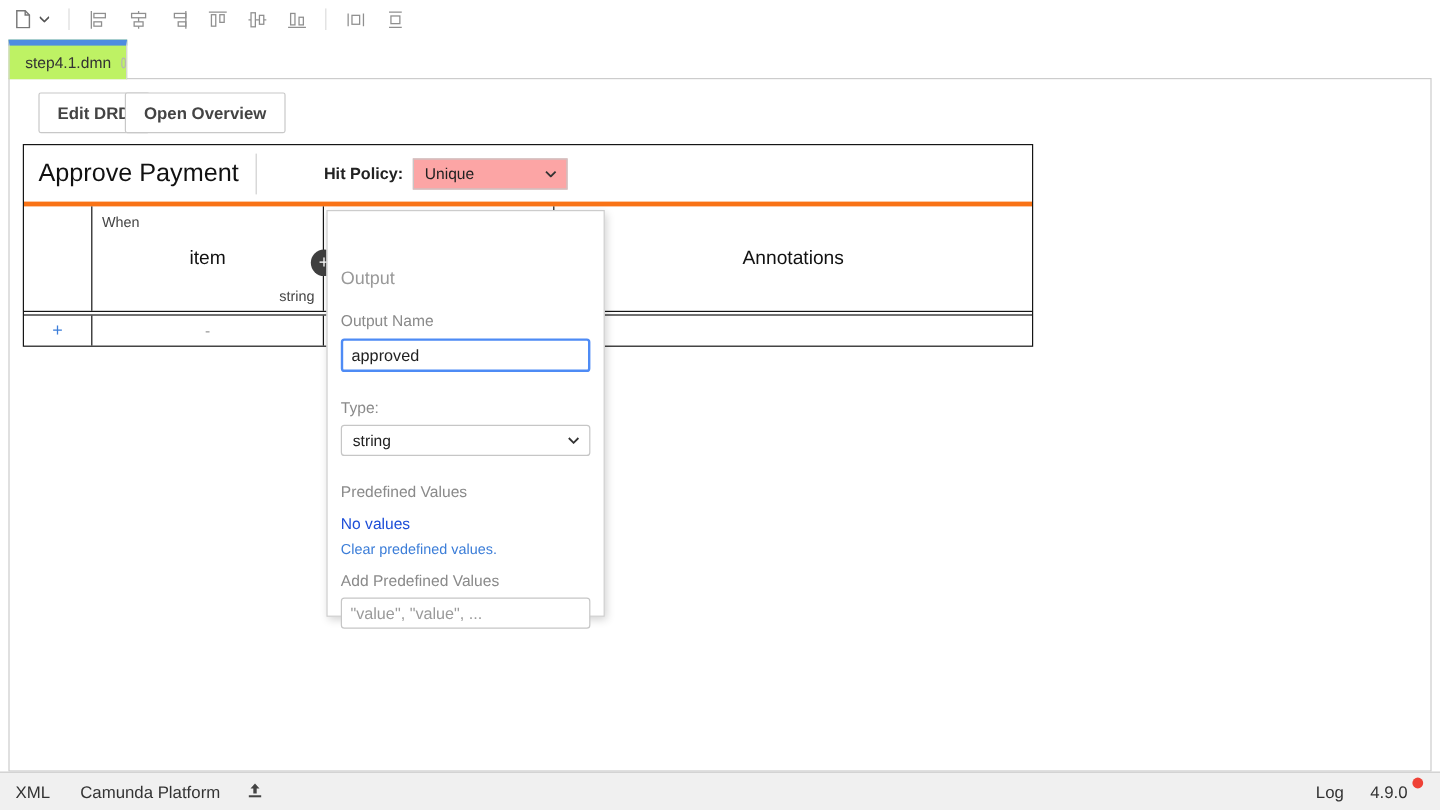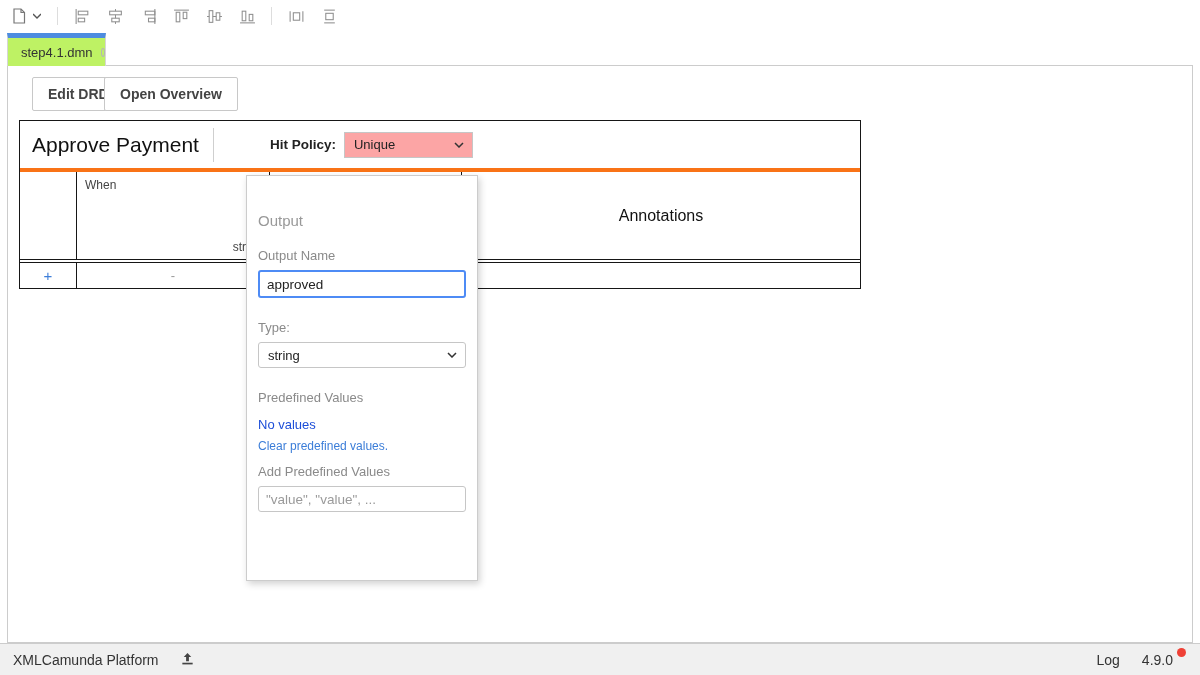--- a/index.html
+++ b/index.html
@@ -56,43 +56,43 @@
   .f-dash { width:193px; border-right:1px solid #161616; display:flex; align-items:center;
     justify-content:center; color:#999; font-size:13px; }
   .f-out { width:192px; border-right:1px solid #161616; }
   .f-anno { flex:1; }
 
   .add-col-btn { position:absolute; left:239px; top:87px; width:22px; height:22px;
     border-radius:50%; background:#3f3f3f; color:#fff; font-size:15px; line-height:21px;
     text-align:center; z-index:2; cursor:pointer; }
 
   
-  .popup { position:absolute; left:238px; top:109px; width:232px; height:406px; background:#fff;
-    border:1px solid #ccc; box-shadow:2px 3px 7px rgba(0,0,0,0.18); z-index:10; padding:4px 11px; }
+  .popup { position:absolute; left:264px; top:109px; width:232px; height:339px; background:#fff;
+    border:1px solid #ccc; box-shadow:2px 3px 7px rgba(0,0,0,0.18); z-index:10; padding:16px 11px; }
   .pp-title { margin-top:32px; font-size:15px; color:#999; }
   .pp-label { margin-top:19px; font-size:13px; color:#8a8a8a; }
   .pp-input { margin-top:7px; width:100%; height:28px; border:2px solid #4e8bf5; border-radius:3px;
     font-size:13.5px; color:#222; padding:0 7px; outline:none; font-family:"Liberation Sans", sans-serif; }
   .pp-select { margin-top:7px; width:100%; height:26px; border:1px solid #c6c6c6; border-radius:3px;
     display:flex; align-items:center; padding-left:9px; font-size:13px; color:#222;
     position:relative; cursor:pointer; background:#fff; }
   .pp-gap { margin-top:22px; }
   .pp-novalues { margin-top:12px; font-size:13px; color:#1d4ed8; }
   .pp-link { margin-top:7px; font-size:12px; color:#3b7dd8; cursor:pointer; }
   .pp-label2 { margin-top:11px; font-size:13px; color:#8a8a8a; }
   .pp-input2 { margin-top:7px; width:100%; height:26px; border:1px solid #c6c6c6; border-radius:3px;
     font-size:13.5px; color:#333; padding:0 7px; outline:none; font-family:"Liberation Sans", sans-serif; }
   .pp-input2::placeholder { color:#9a9a9a; opacity:1; }
 
   
   .statusbar { position:absolute; left:0; bottom:0; width:100%; height:32px; background:#f0f0f0;
     border-top:1px solid #ccc; display:flex; align-items:center; padding:0 13px;
     font-size:14px; color:#333; }
   .sb-item { cursor:pointer; }
-  .sb-xml { }
+  .sb-xml { margin-right:25px; }
   .sb-platform { margin-right:21px; }
   .sb-spacer { flex:1; }
   .sb-log { margin-right:22px; }
   .sb-version { position:relative; margin-right:14px; }
   .sb-dot { position:absolute; right:-13px; top:-4px; width:9px; height:9px;
     border-radius:50%; background:#ef4136; }
 </style>
 </head>
 <body>
 
@@ -194,20 +194,21 @@
         <svg width="10" height="6" viewBox="0 0 10 6">
             <path d="M1 1 L5 5 L9 1" fill="none" stroke="#333" stroke-width="1.5"></path>
           </svg>
       </div>
     </div>
 
     <div class="dt-header">
       <div class="c-index"></div>
       <div class="c-input">
         <span class="lbl-when">When</span>
+        <span class="lbl-item">item</span>
         <span class="lbl-string">string</span>
       </div>
       <div class="c-output"></div>
       <div class="c-anno">Annotations</div>
     </div>
 
     <div class="dt-footer">
       <div class="f-add">+</div>
       <div class="f-dash">-</div>
       <div class="f-out"></div>

